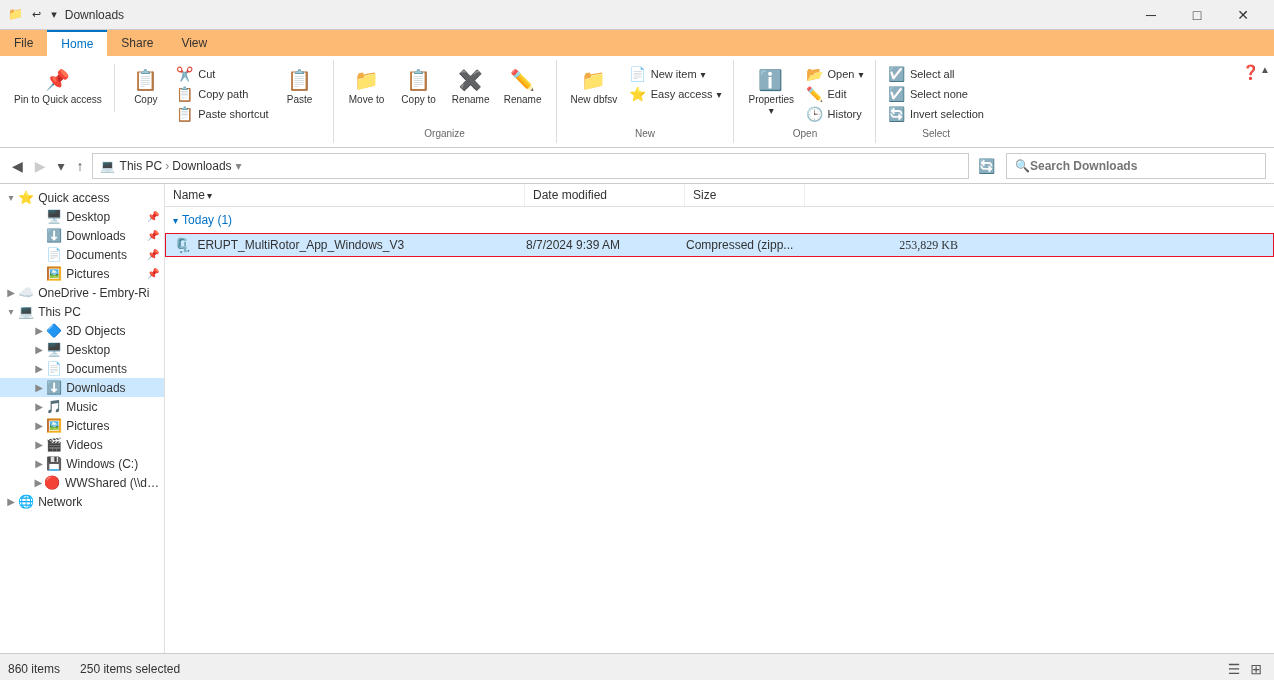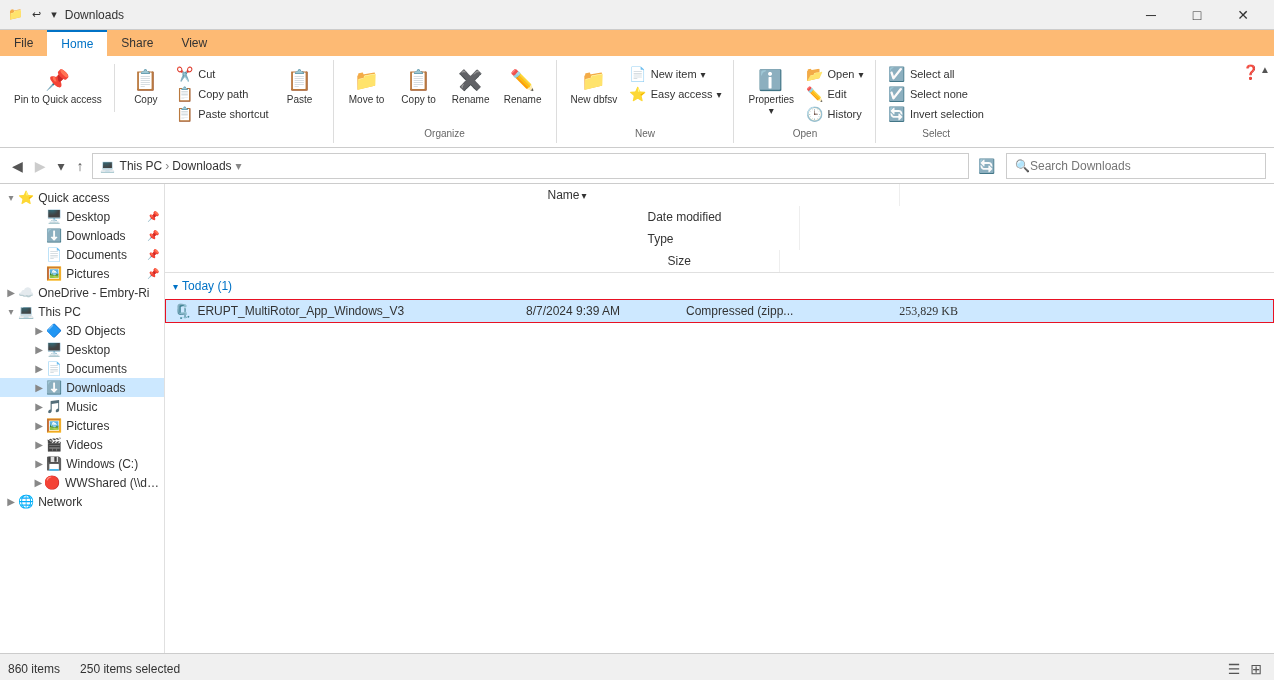--- a/index.html
+++ b/index.html
@@ -95,21 +95,21 @@
     .nav-item.selected { background: #cce8ff; }
     .nav-item .expand { width: 14px; text-align: center; color: #888; font-size: 10px; }
     .nav-item .nav-icon { margin-right: 4px; font-size: 13px; }
     .nav-item-label { overflow: hidden; text-overflow: ellipsis; }
     .nav-item.indent2 { padding-left: 32px; }
 
     
     .file-area { flex: 1; background: white; overflow: auto; }
     .file-header {
       display: flex; align-items: center; border-bottom: 1px solid #e0e0e0;
-      background: white; position: sticky; top: 0; z-index: 1; flex-direction: column;
+      background: white; position: sticky; top: 0; z-index: 1;
     }
     .file-header-col {
       padding: 4px 8px; font-size: 12px; color: #333; cursor: pointer;
       display: flex; align-items: center; gap: 2px; border-right: 1px solid #eee;
     }
     .col-name { width: 360px; }
     .col-date { width: 160px; }
     .col-type { width: 160px; }
     .col-size { width: 120px; }
 
@@ -315,21 +315,21 @@
   <div class="address-path">
     <span class="icon" style="margin-right:4px;">💻</span>
     <span class="path-item">This PC</span>
     <span class="path-sep">›</span>
     <span class="path-item">Downloads</span>
     <span class="path-dropdown" style="margin-left:4px;">▾</span>
   </div>
   <button class="refresh-btn">🔄</button>
   <div class="search-box">
     <span class="search-icon">🔍</span>
-    <input type="text" style="font-size: 12px; outline: none; border: none; flex: 1 1 0%;" placeholder="Search Downloads">
+    <input type="text" style="font-size: 12px; outline: none; border: none; flex: 1 1 0%; font-weight: bold;" placeholder="Search Downloads">
   </div>
 </div>
 
 <div class="main">
 
   <div class="nav-pane">
 
     <div class="nav-item indent0">
       <span class="expand">▾</span>
       <span class="nav-icon icon-blue">⭐</span>
@@ -426,23 +426,20 @@
 
   <div class="file-area">
 
     <div class="file-header">
       <div class="file-header-col col-name">
         <span>Name</span>
         <span style="font-size:10px;">▾</span>
       </div>
       <div class="file-header-col col-date">
         <span>Date modified</span>
-      </div>
-      <div class="file-header-col col-type">
-        <span>Type</span>
       </div>
       <div class="file-header-col col-size">
         <span>Size</span>
       </div>
     </div>
 
     <div class="group-header">
       <span class="expand" style="margin-right:4px;">▾</span>
       <span style="color:#0072c6;">Today (1)</span>
     </div>

